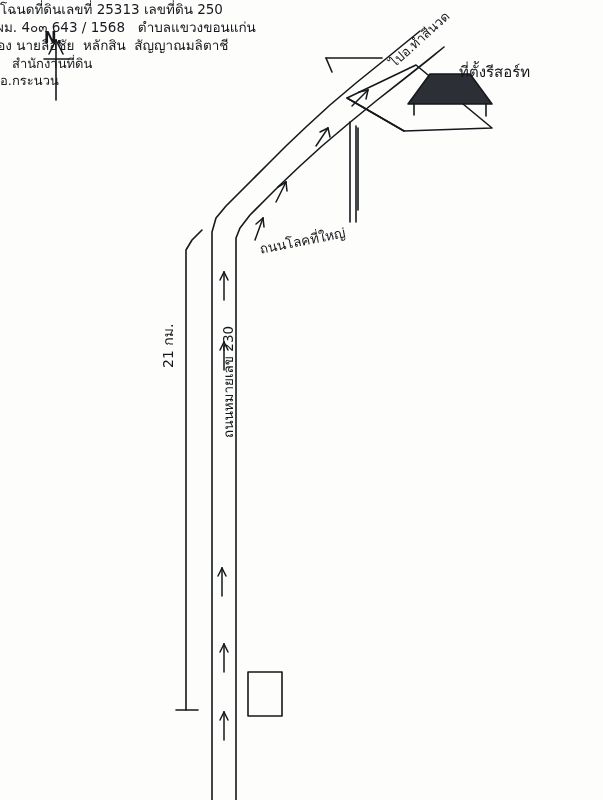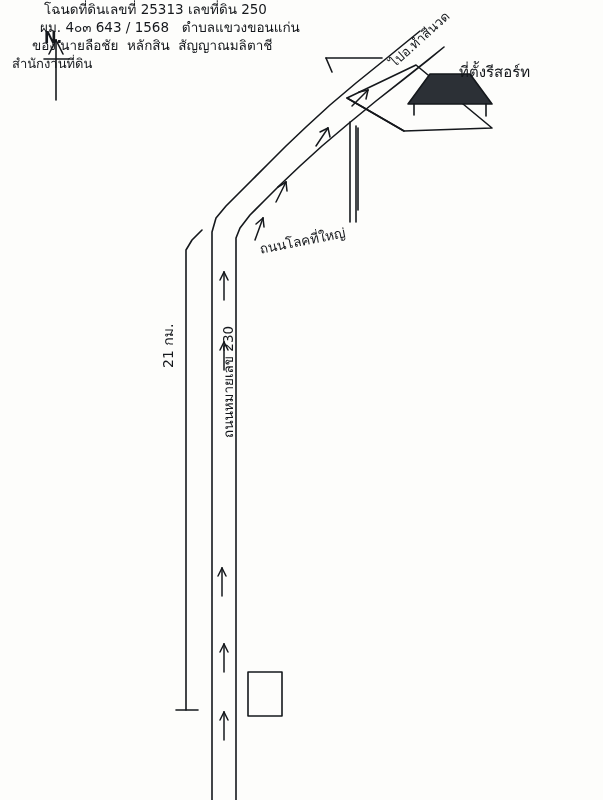--- a/index.html
+++ b/index.html
@@ -54,21 +54,20 @@
     left: 258px;
     top: 240px;
     transform: rotate(-11deg);
     transform-origin: left top;
   }
   .lbl-block {
     font-size: 13.5px;
     left: 314px;
     top: 322px;
     line-height: 1.55;
-    margin-left: 44px;
   }
   .lbl-dist {
     font-size: 14px;
     left: 159px;
     top: 368px;
     transform: rotate(-90deg);
     transform-origin: left top;
   }
   .lbl-highway {
     font-size: 13.5px;
@@ -177,15 +176,16 @@
     <div class="hand" style="position:relative;left:0;top:0;">โฉนดที่ดินเลขที่ 25313 เลขที่ดิน 250</div>
     <div class="hand" style="position:relative;left:-4px;top:0;">ผม. 4๐๓ 643 / 1568   ตำบลแขวงขอนแก่น</div>
     <div class="hand" style="position:relative;left:-12px;top:0;">ของ นายลือชัย  หลักสิน  สัญญาณมลิตาชี</div>
   </div>
 
   <div class="hand lbl-dist">21 กม.</div>
   <div class="hand lbl-highway">ถนนหมายเลข 230</div>
 
   <div class="lbl-office">
     <div class="hand" style="position:relative;left:4px;top:0;padding-left:8px;">สำนักงานที่ดิน</div>
+    <div class="hand" style="position:relative;left:0;top:0;">อ.กระนวน</div>
   </div>
 
 </div>
 
 </body></html>

